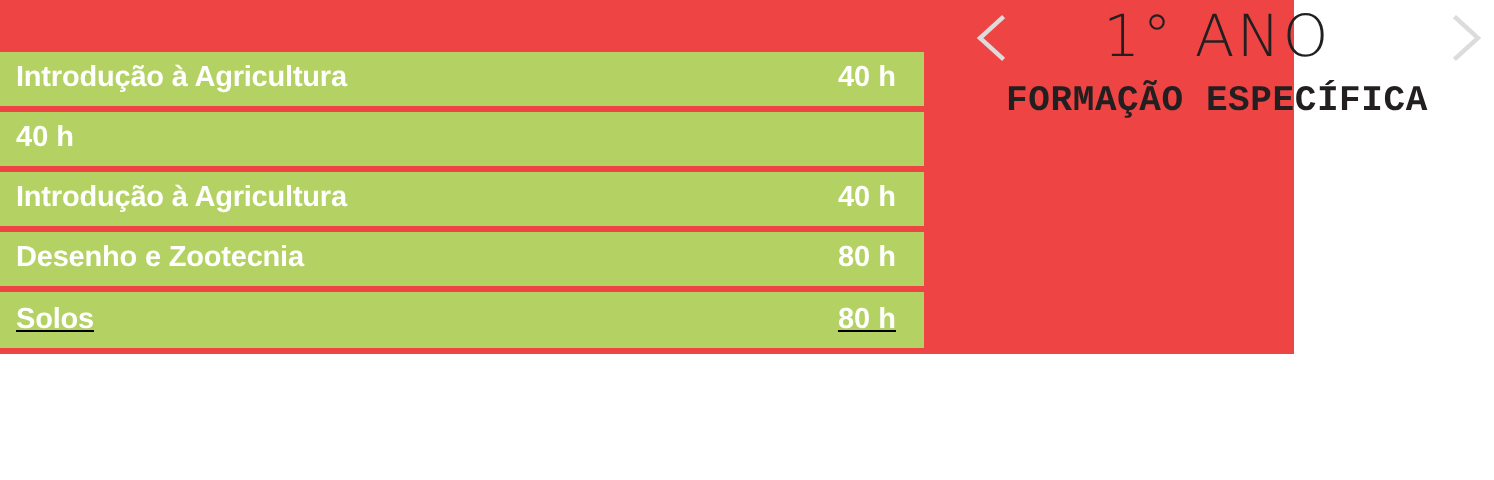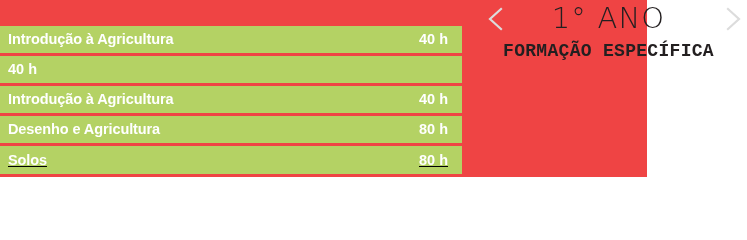--- a/index.html
+++ b/index.html
@@ -128,21 +128,21 @@
     <div class="course-row">
       <span class="course-hours">40 h</span>
     </div>
 
     <div class="course-row">
       <span class="course-name">Introdução à Agricultura</span>
       <span class="course-hours">40 h</span>
     </div>
 
     <div class="course-row">
-      <span class="course-name">Desenho e Agricultura</span>
+      <span class="course-name">Desenho e Zootecnia</span>
       <span class="course-hours">80 h</span>
     </div>
 
     <div class="course-row">
       <span class="course-name">Solos</span>
       <span class="course-hours">80 h</span>
     </div>
 
   </div>
 

